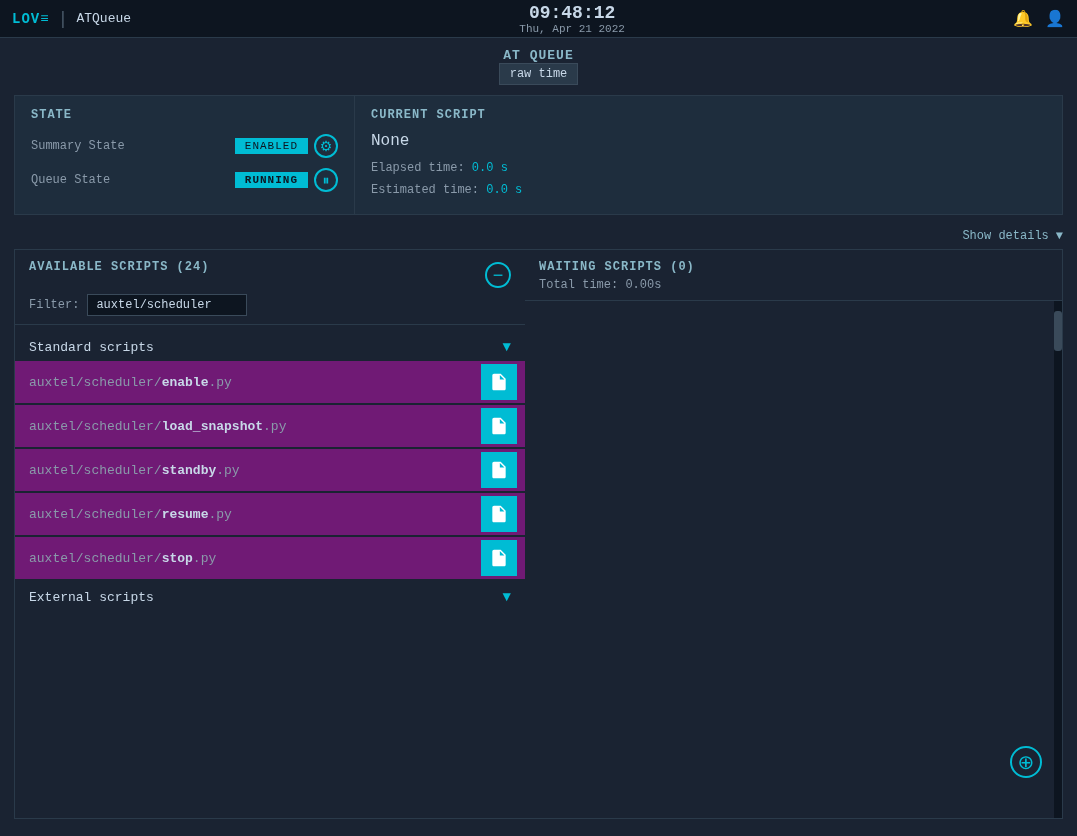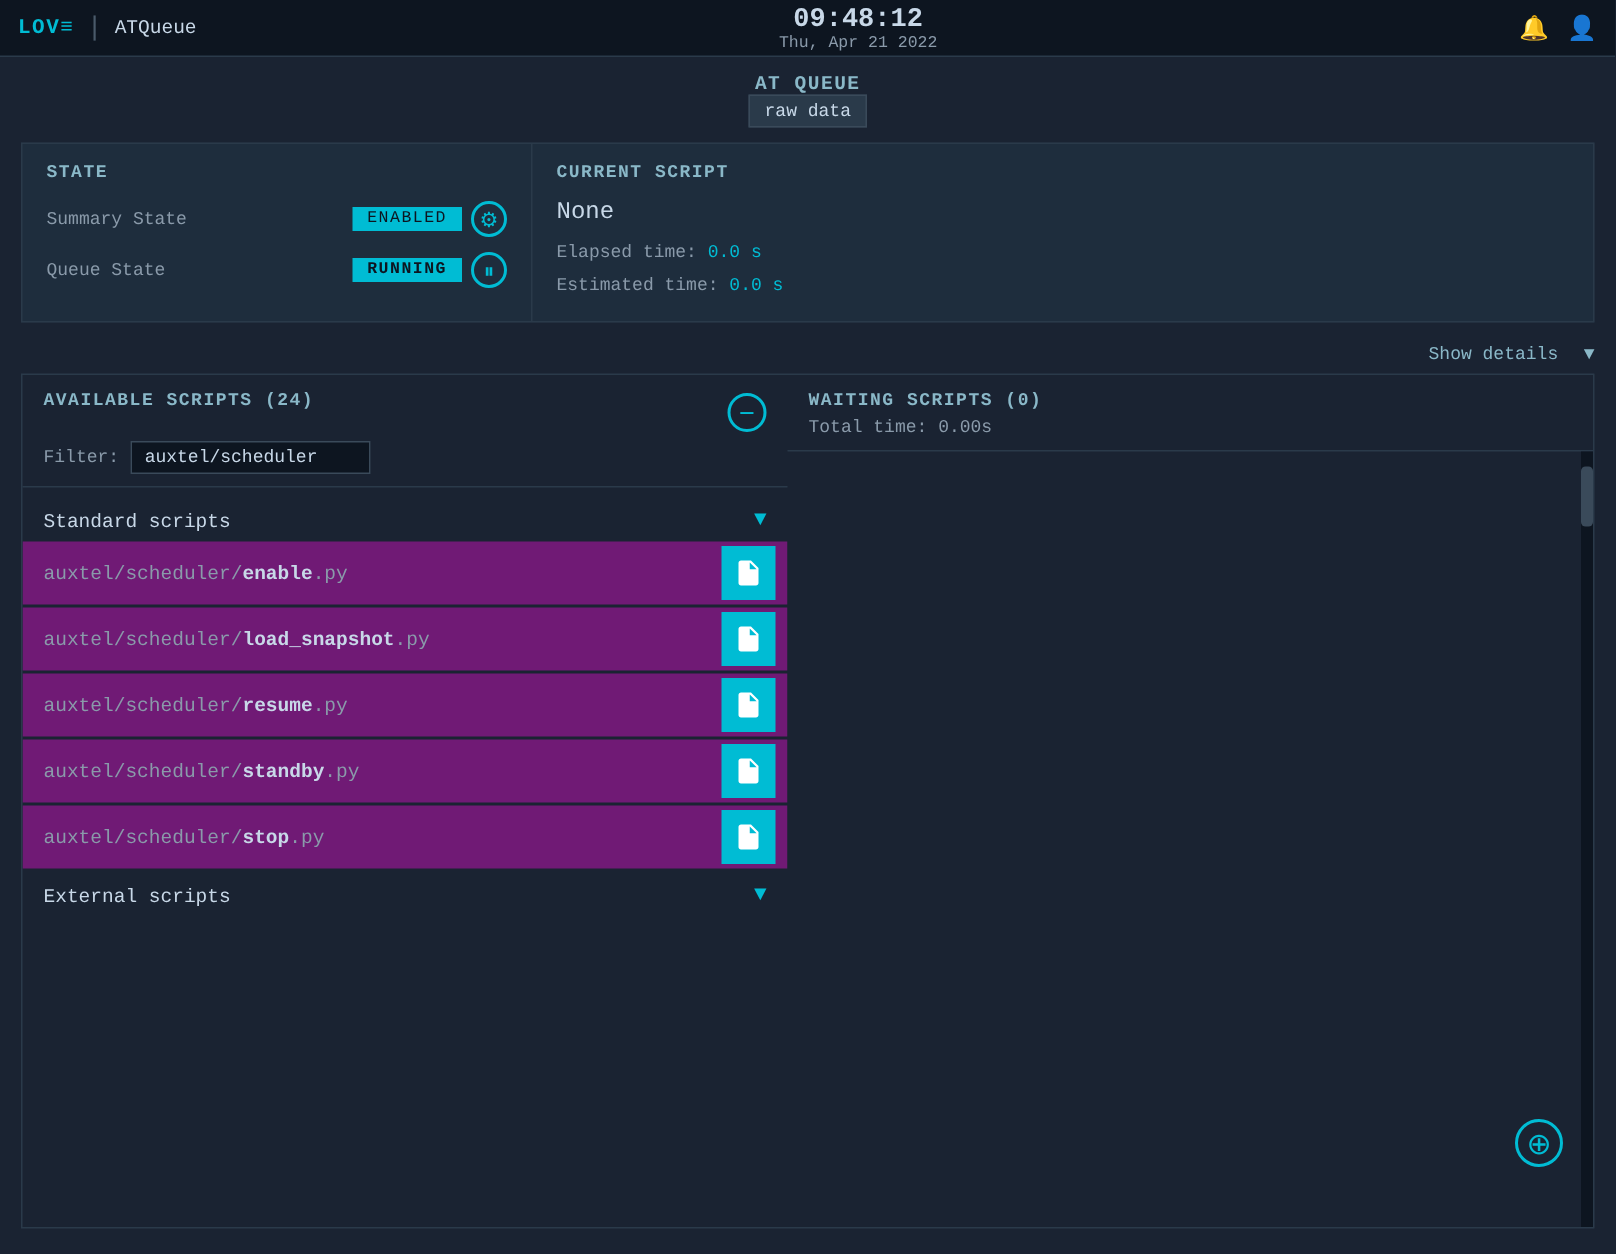--- a/index.html
+++ b/index.html
@@ -190,21 +190,21 @@
       padding: 4px 0 6px 0;
     }
     .show-details-btn {
       background: transparent;
       border: none;
       color: #8ab8c8;
       font-size: 12px;
       cursor: pointer;
       display: flex;
       align-items: center;
-      gap: 17px;
+      gap: 7px;
       font-family: 'Courier New', monospace;
     }
 
     
     .scripts-area {
       display: flex;
       gap: 0;
       background: #1a2332;
       border: 1px solid #2a3a4a;
       height: 570px;
@@ -394,21 +394,21 @@
   <div class="top-nav-right">
     <span class="nav-icon">🔔</span>
     <span class="nav-icon">👤</span>
   </div>
 </nav>
 
 <div class="main-content">
 
   <div class="page-header">
     <span class="page-title">AT QUEUE</span>
-    <button class="raw-data-btn">raw data</button>
+    <button class="raw-data-btn">raw time</button>
   </div>
 
   <div class="state-script-row">
 
     <div class="state-panel">
       <div class="state-title">STATE</div>
       <div class="state-row">
         <span class="state-label">Summary State</span>
         <div class="state-controls">
           <span class="badge-enabled">ENABLED</span>
@@ -489,30 +489,30 @@
           <div class="script-item">
             <span class="script-item-name">auxtel/scheduler/<span>load_snapshot</span>.py</span>
             <button class="script-add-btn">
               <svg viewBox="0 0 24 24" fill="white">
                 <path d="M14 2H6c-1.1 0-2 .9-2 2v16c0 1.1.9 2 2 2h12c1.1 0 2-.9 2-2V8l-6-6zm-1 7V3.5L18.5 9H13z"></path>
               </svg>
             </button>
           </div>
 
           <div class="script-item">
-            <span class="script-item-name">auxtel/scheduler/<span>resume</span>.py</span>
+            <span class="script-item-name">auxtel/scheduler/<span>standby</span>.py</span>
             <button class="script-add-btn">
               <svg viewBox="0 0 24 24" fill="white">
                 <path d="M14 2H6c-1.1 0-2 .9-2 2v16c0 1.1.9 2 2 2h12c1.1 0 2-.9 2-2V8l-6-6zm-1 7V3.5L18.5 9H13z"></path>
               </svg>
             </button>
           </div>
 
           <div class="script-item">
-            <span class="script-item-name">auxtel/scheduler/<span>standby</span>.py</span>
+            <span class="script-item-name">auxtel/scheduler/<span>resume</span>.py</span>
             <button class="script-add-btn">
               <svg viewBox="0 0 24 24" fill="white">
                 <path d="M14 2H6c-1.1 0-2 .9-2 2v16c0 1.1.9 2 2 2h12c1.1 0 2-.9 2-2V8l-6-6zm-1 7V3.5L18.5 9H13z"></path>
               </svg>
             </button>
           </div>
 
           <div class="script-item">
             <span class="script-item-name">auxtel/scheduler/<span>stop</span>.py</span>
             <button class="script-add-btn">

